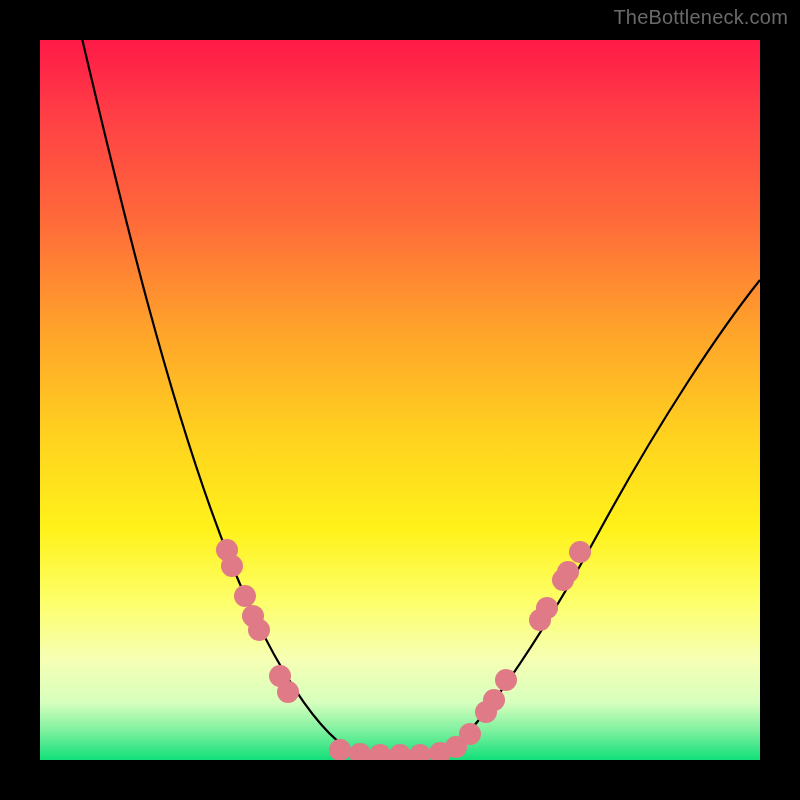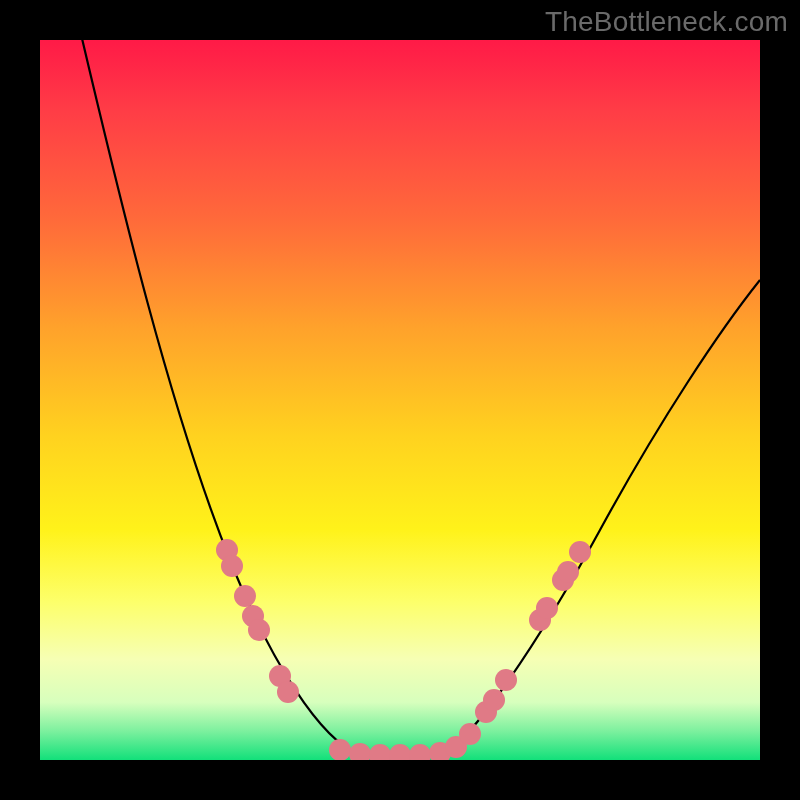--- a/index.html
+++ b/index.html
@@ -48,21 +48,21 @@
     position: absolute;
     inset: 0;
     width: 720px;
     height: 720px;
   }
   .watermark {
     position: absolute;
     top: 6px;
     right: 12px;
     color: #6a6a6a;
-    font-size: 28px;
+    font-size: 20px;
     font-weight: 500;
     letter-spacing: 0.2px;
   }
 </style>
 </head>
 <body>
 
 <div class="frame">
   <div class="watermark">TheBottleneck.com</div>
   <div class="plot-area">

